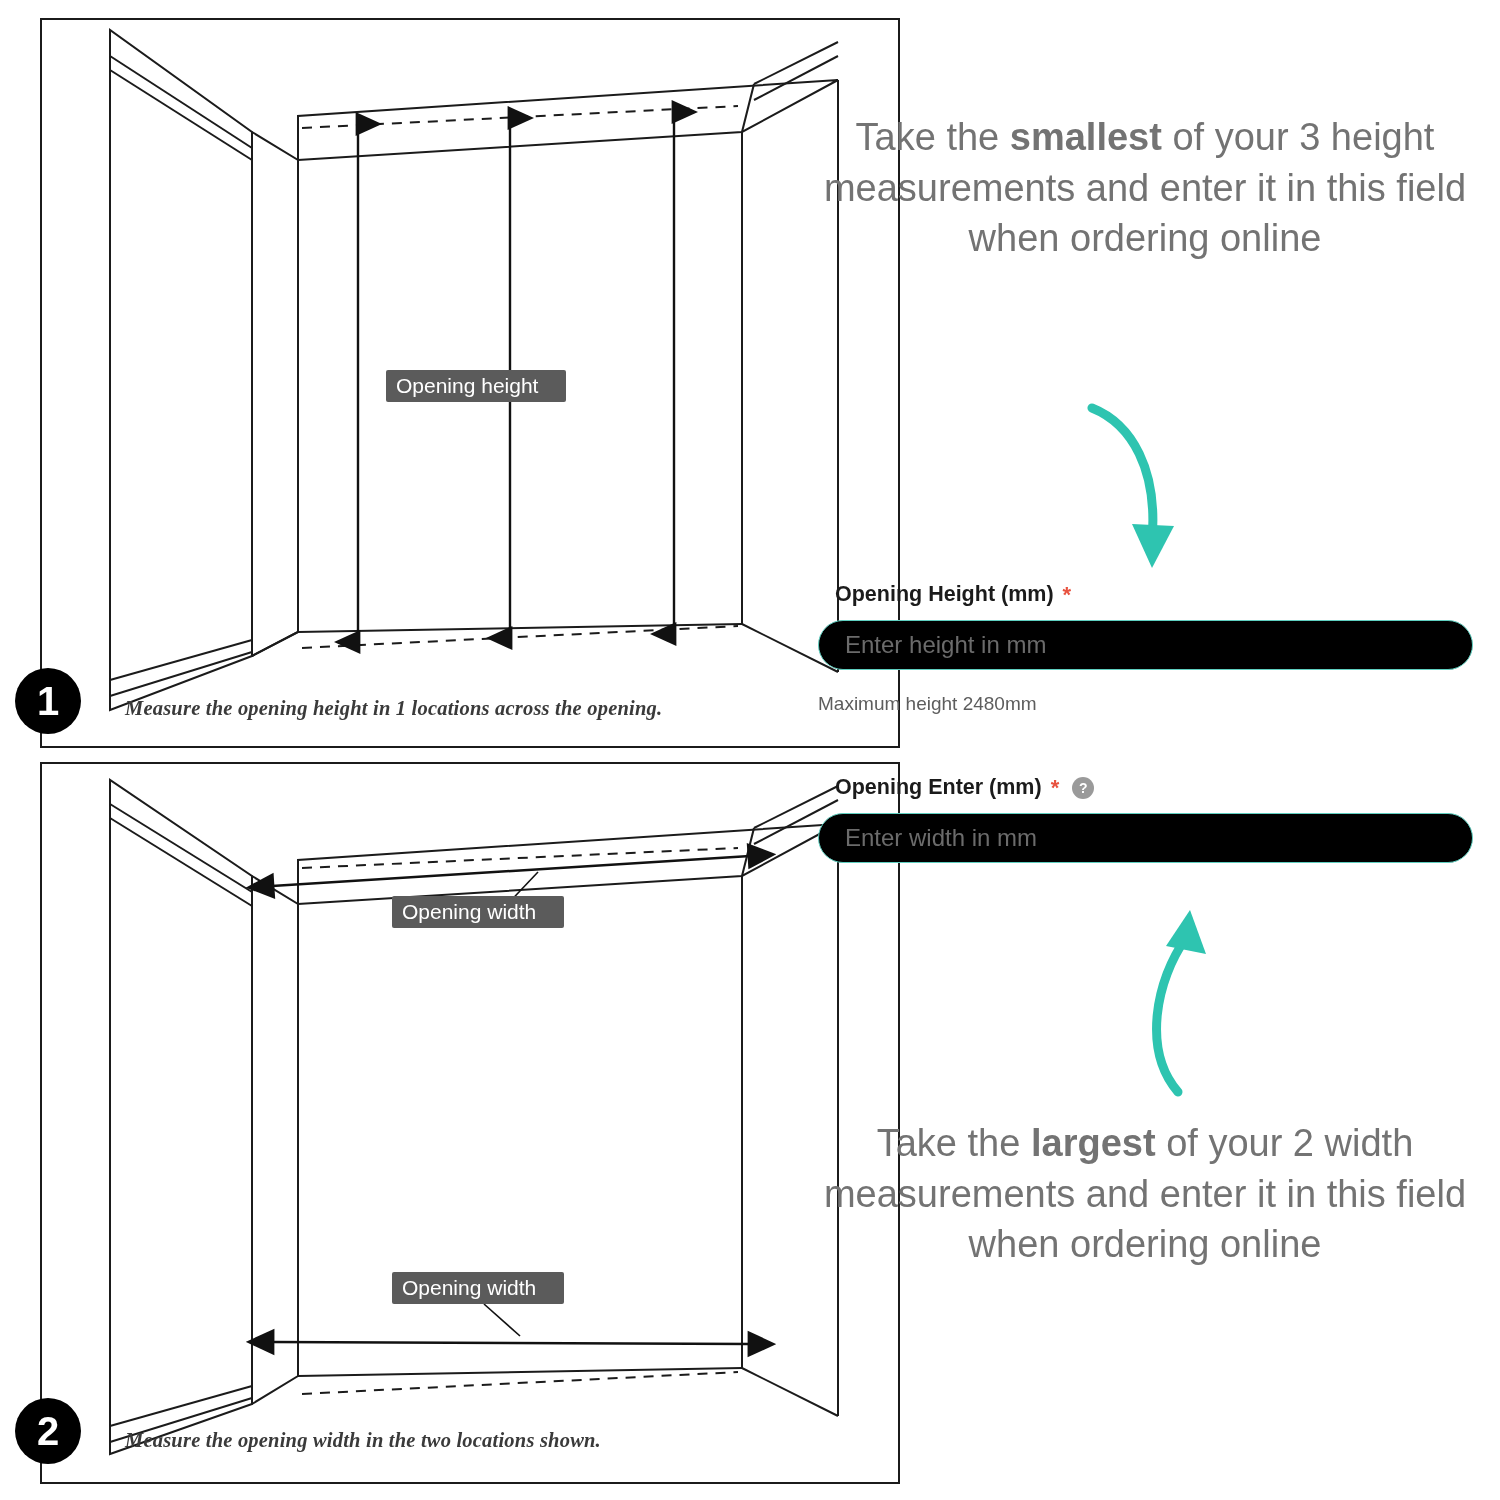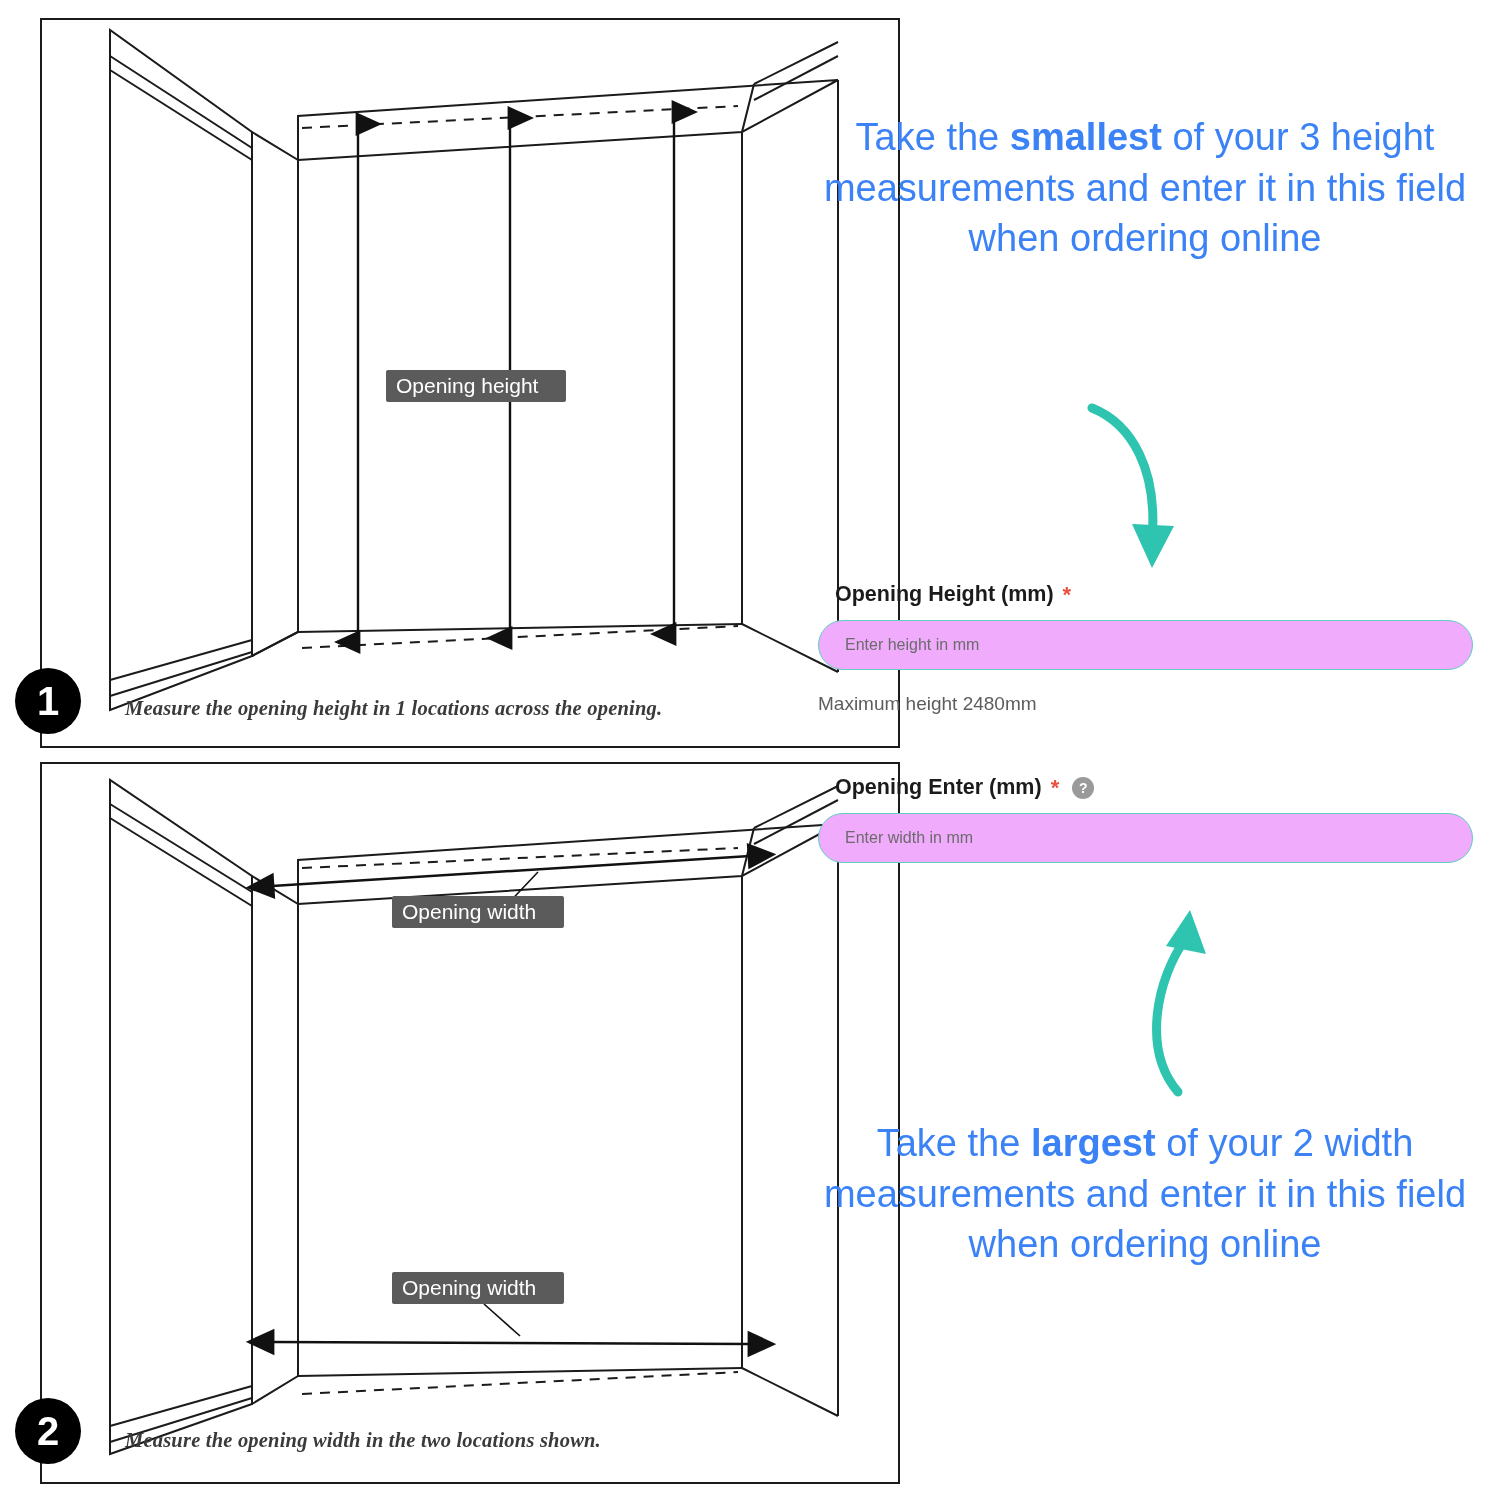--- a/index.html
+++ b/index.html
@@ -81,21 +81,21 @@
     height: 1500px;
   }
 
   .blurb {
     position: absolute;
     width: 660px;
     left: 15px;
     text-align: center;
     font-size: 38px;
     line-height: 1.33;
-    color: #3b82f6;
+    color: #737373;
     font-family: "Liberation Sans", sans-serif;
   }
   .blurb b { font-weight: bold; }
   #blurb-top { top: 112px; }
   #blurb-bottom { top: 1118px; }
 
   .arrow-svg { position: absolute; }
   #arrow-top { left: 280px; top: 400px; width: 120px; height: 190px; }
   #arrow-bottom { left: 320px; top: 900px; width: 120px; height: 200px; }
 
@@ -127,24 +127,24 @@
     font-weight: bold;
     margin-left: 4px;
   }
   .text-input {
     width: 100%;
     box-sizing: border-box;
     height: 50px;
     border: 1.6px solid #5fcfc0;
     border-radius: 26px;
     padding: 0 26px;
-    font-size: 16px;
+    font-size: 24px;
     color: #6b6b6b;
     font-family: "Liberation Sans", sans-serif;
-    background: #f0abfc;
+    background: #000000;
     outline: none;
   }
   .text-input::placeholder { color: #6b6b6b; }
   .hint {
     margin-top: 23px;
     font-size: 19px;
     color: #5d5d5d;
     font-family: "Liberation Sans", sans-serif;
   }
 </style>

